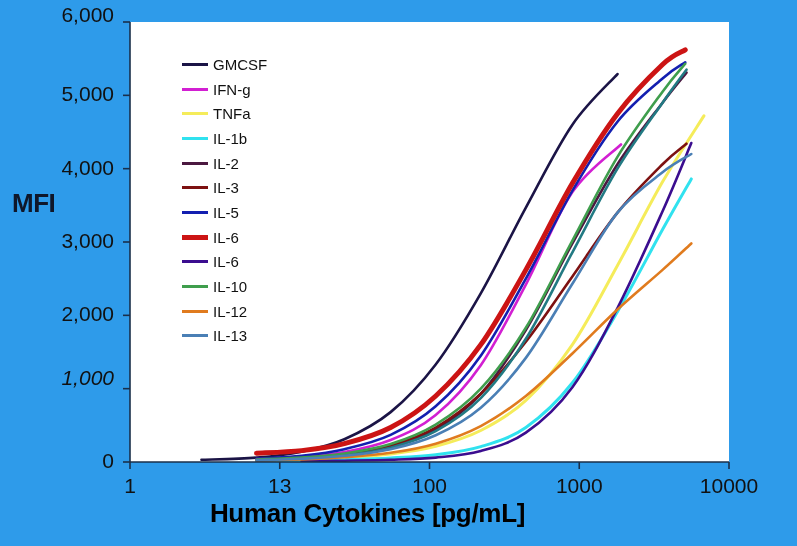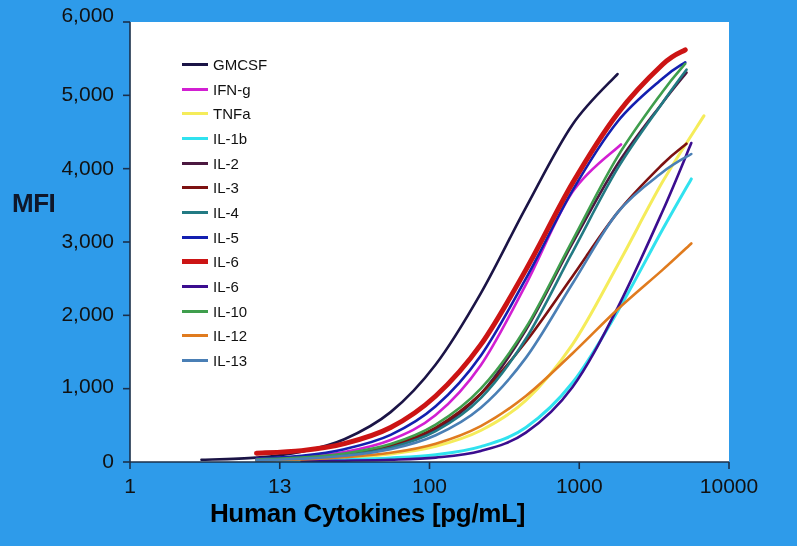--- a/index.html
+++ b/index.html
@@ -105,21 +105,21 @@
       <line x1="429.5" y1="462" x2="429.5" y2="469" stroke="#1a2f4a" stroke-width="1.6"></line>
       <line x1="579.25" y1="462" x2="579.25" y2="469" stroke="#1a2f4a" stroke-width="1.6"></line>
       <line x1="729" y1="462" x2="729" y2="469" stroke="#1a2f4a" stroke-width="1.6"></line>
     </svg>
 
   <div class="axis-title-y">MFI</div>
   <div class="axis-title-x">Human Cytokines [pg/mL]</div>
 
   <div id="ytick-labels">
       <div class="ytick-label" style="top: 449px; left: 18px;">0</div>
-      <div class="ytick-label" style="top: 374px; left: 18px;">1,000</div>
+      <div class="ytick-label" style="top: 366px; left: 18px; font-style: italic;">1,000</div>
       <div class="ytick-label" style="top: 302.333px; left: 18px;">2,000</div>
       <div class="ytick-label" style="top: 229px; left: 18px;">3,000</div>
       <div class="ytick-label" style="top: 155.667px; left: 18px;">4,000</div>
       <div class="ytick-label" style="top: 82.3333px; left: 18px;">5,000</div>
       <div class="ytick-label" style="top: 3px; left: 18px;">6,000</div>
     </div>
   <div id="xtick-labels">
       <div class="xtick-label" style="left: 130px;">1</div>
       <div class="xtick-label" style="left: 279.75px;">13</div>
       <div class="xtick-label" style="left: 429.5px;">100</div>
@@ -146,24 +146,20 @@
       </div>
       <div class="legend-row">
         <div class="legend-swatch" style="background: rgb(75, 24, 64);"></div>
         <div class="legend-label">IL-2</div>
       </div>
       <div class="legend-row">
         <div class="legend-swatch" style="background: rgb(125, 17, 17);"></div>
         <div class="legend-label">IL-3</div>
       </div>
       <div class="legend-row">
-        <div class="legend-swatch" style="background: rgb(34, 122, 131);"></div>
-        <div class="legend-label">IL-4</div>
-      </div>
-      <div class="legend-row">
         <div class="legend-swatch" style="background: rgb(19, 31, 176);"></div>
         <div class="legend-label">IL-5</div>
       </div>
       <div class="legend-row">
         <div class="legend-swatch thick" style="background: rgb(204, 20, 20);"></div>
         <div class="legend-label">IL-6</div>
       </div>
       <div class="legend-row">
         <div class="legend-swatch" style="background: rgb(59, 13, 143);"></div>
         <div class="legend-label">IL-6</div>

